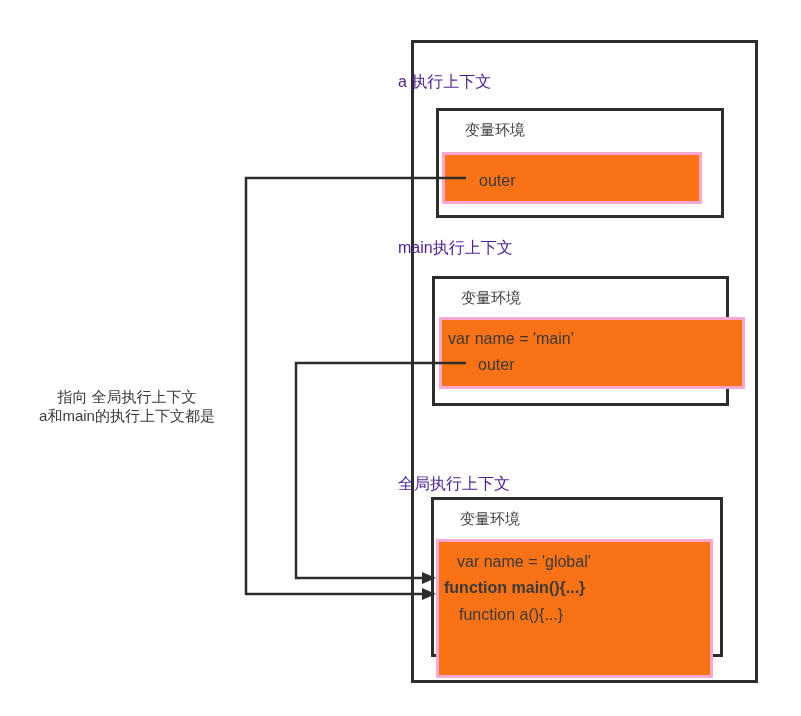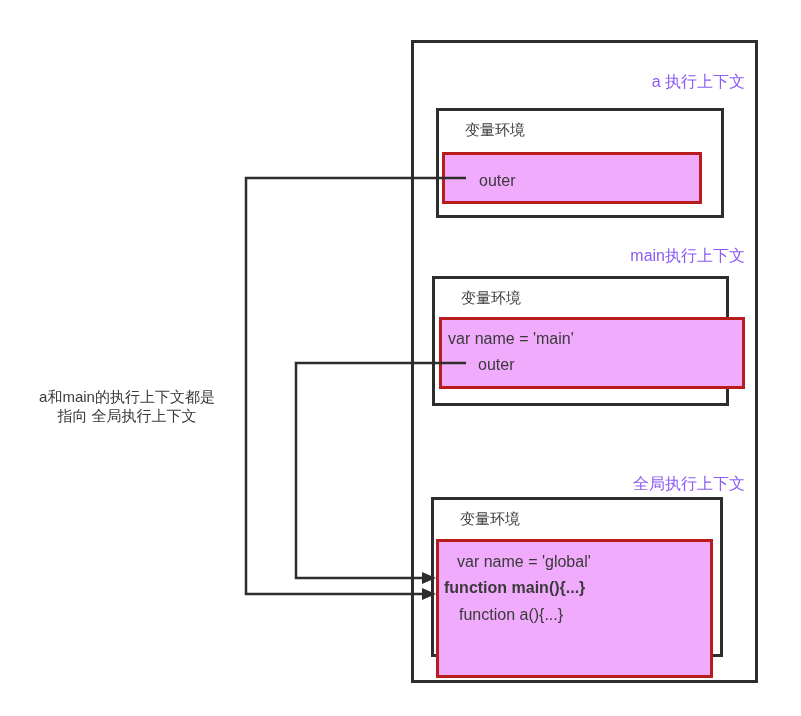--- a/index.html
+++ b/index.html
@@ -29,29 +29,29 @@
     left: 411px; top: 40px;
     width: 347px; height: 643px;
     border: 3px solid #2d2d2d;
     background: transparent;
   }
 
   
   .section-title {
     position: absolute;
     left: 411px; width: 347px;
-    text-align: right;
+    text-align: left;
     transform: translateX(-13px);
     font-size: 16px;
     line-height: 20px;
-    color: #8b5cf6;
+    color: #4c1d95;
     white-space: pre;
   }
   .t1 { top: 72px; }
-  .t2 { top: 238px; margin-top: 8px; }
+  .t2 { top: 238px; }
   .t3 { top: 474px; }
 
   
   .ve-box {
     position: absolute;
     border: 3px solid #2d2d2d;
     background: #ffffff;
   }
   .b1 { left: 436px; top: 108px; width: 288px; height: 110px; }
   .b2 { left: 432px; top: 276px; width: 297px; height: 130px; }
@@ -61,22 +61,22 @@
     left: 8px; top: 10px;
     font-size: 15px;
     line-height: 18px;
     color: #3a3a3a;
     margin-left: 18px;
   }
 
   
   .inner-box {
     position: absolute;
-    border: 3px solid #b91c1c;
-    background: #f0abfc;
+    border: 3px solid #f9a8d4;
+    background: #f97316;
     text-align: center;
   }
   .i1 { left: 442px; top: 152px; width: 260px; height: 52px; }
   .i2 { left: 439px; top: 317px; width: 306px; height: 72px; }
   .i3 { left: 436px; top: 539px; width: 277px; height: 139px; }
 
   .row {
     position: absolute;
     font-size: 16px;
     line-height: 20px;
@@ -118,22 +118,22 @@
 <div class="canvas">
 
   <svg class="connectors" viewBox="0 0 801 716">
     <path d="M466 178 L246 178 L246 594 L422 594" fill="none" stroke="#2d2d2d" stroke-width="2.5"></path>
     <polygon points="422,588 422,600 436,594" fill="#2d2d2d"></polygon>
     <path d="M466 363 L296 363 L296 578 L422 578" fill="none" stroke="#2d2d2d" stroke-width="2.5"></path>
     <polygon points="422,572 422,584 436,578" fill="#2d2d2d"></polygon>
   </svg>
 
   <div class="side-note">
+    <div>指向 全局执行上下文</div>
     <div>a和main的执行上下文都是</div>
-    <div>指向 全局执行上下文</div>
   </div>
 
   <div class="outer-frame"></div>
 
   <div class="section-title t1">a 执行上下文</div>
   <div class="ve-box b1">
     <div class="ve-label">变量环境</div>
   </div>
   <div class="inner-box i1">
     <div class="row r-a-outer">outer</div>

